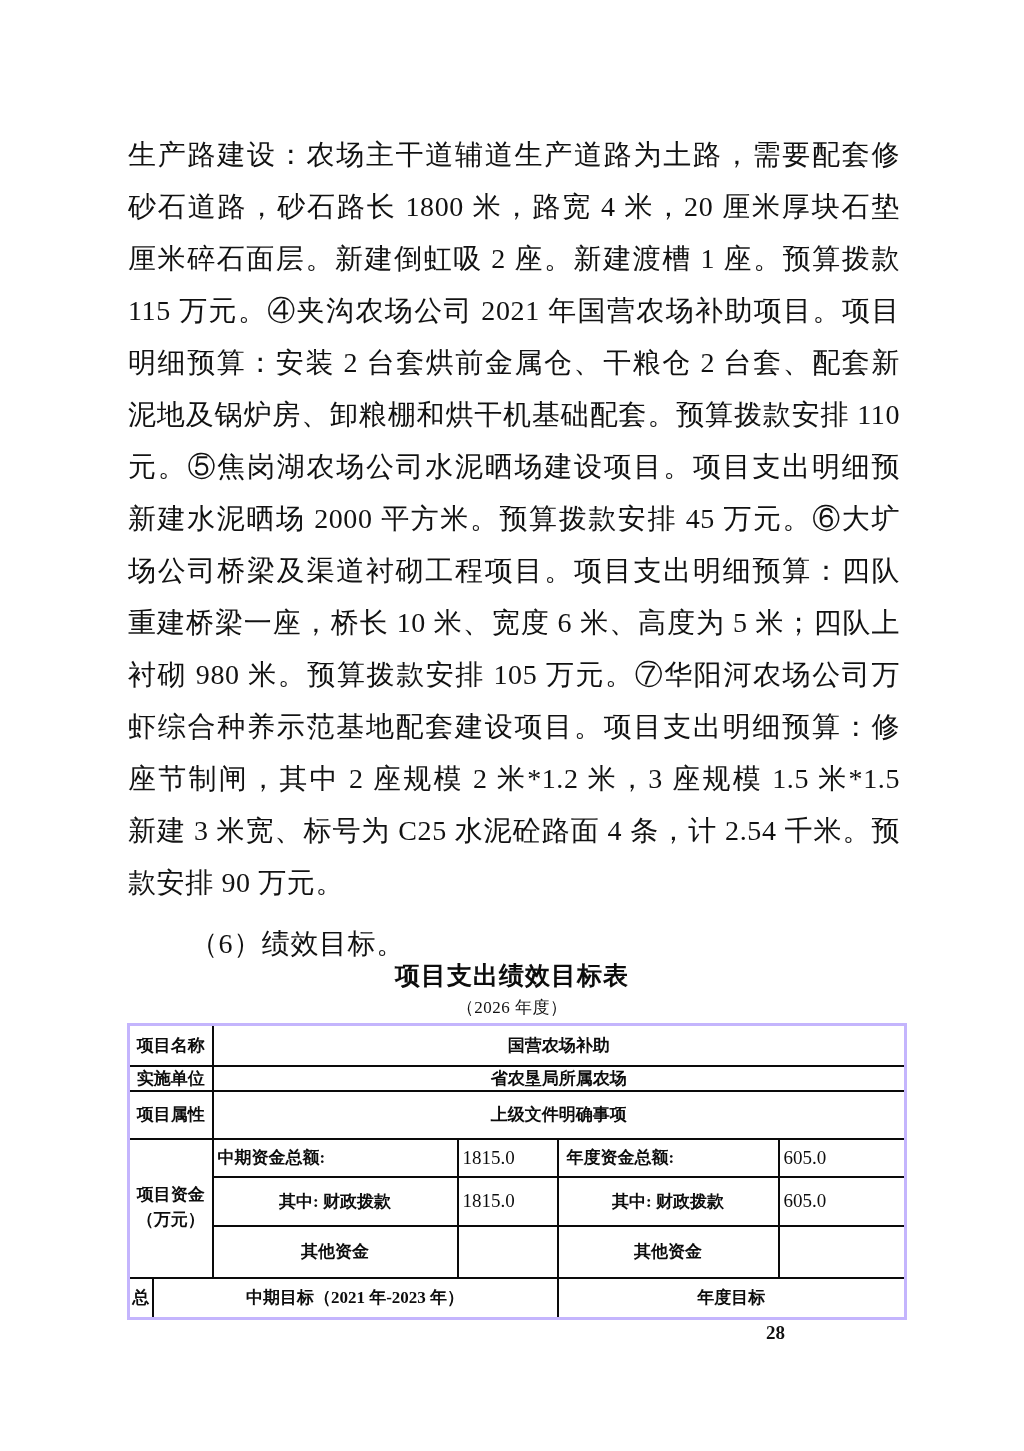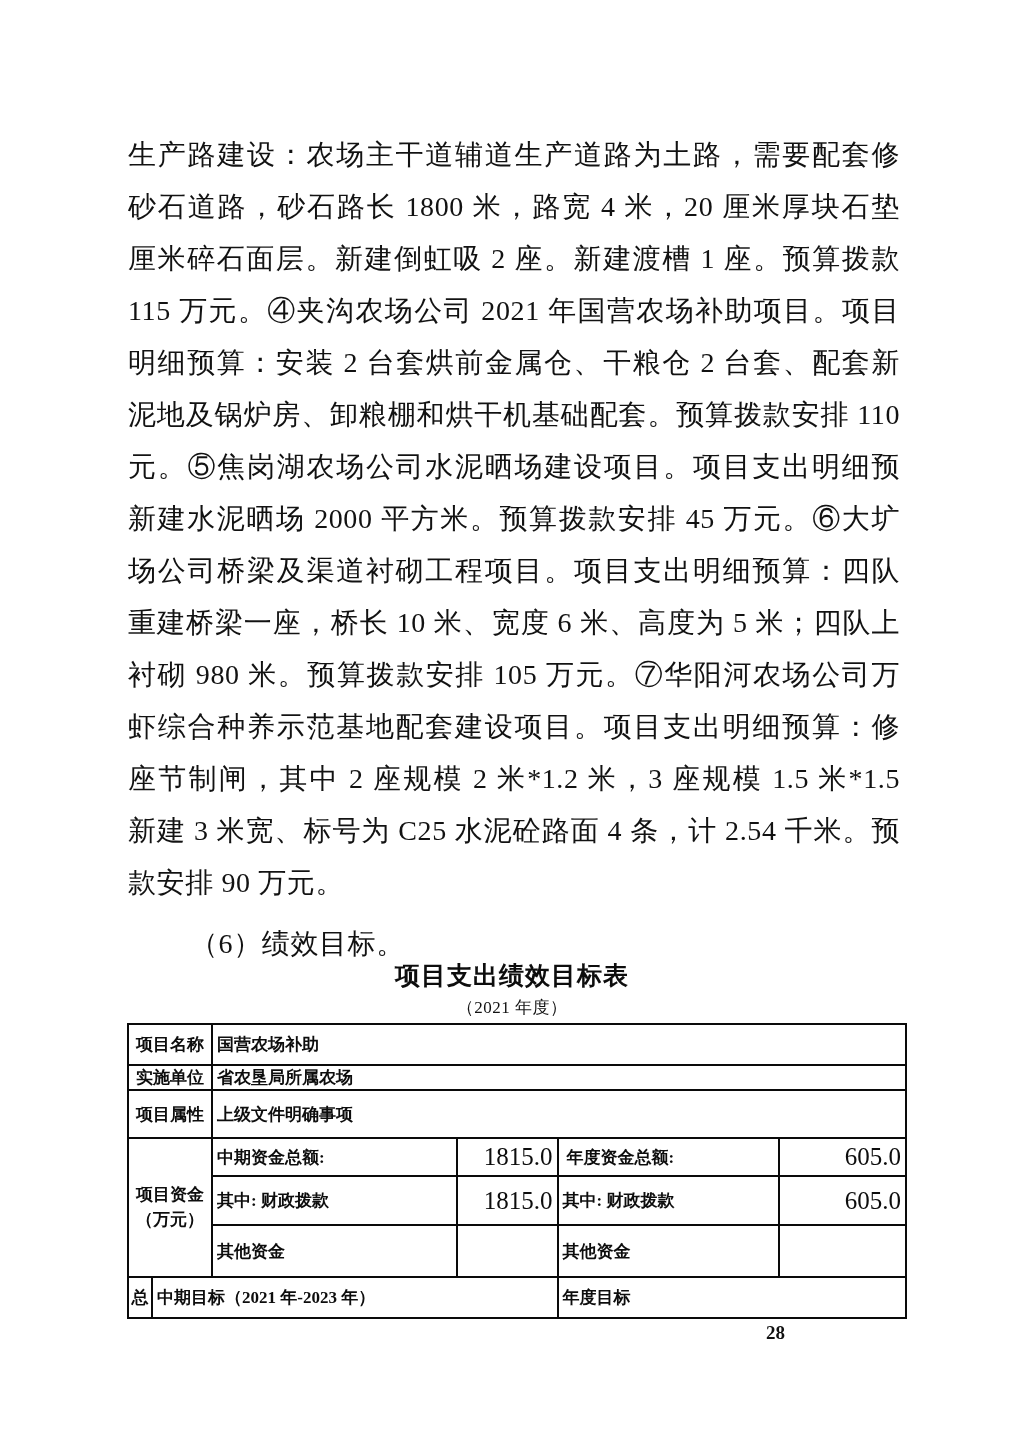--- a/index.html
+++ b/index.html
@@ -49,37 +49,37 @@
     font-size:17px;
     letter-spacing:0.5px;
     color:#121212;
   }
   
   table.perf{
     position:absolute;left:127px;top:1023px;
     border-collapse:collapse;
     table-layout:fixed;
     width:780px;
-    border:1px solid #c4b5fd;
+    border:3px solid #c4b5fd;
     font-size:17px;
     color:#0d0d0d;
   }
   table.perf td{
     border:2px solid #0a0a0a;
     padding:0 4px;
     overflow:hidden;
     vertical-align:middle;
   }
   td.hdr{font-weight:bold;text-align:center;padding:0 2px;}
-  td.ctr{font-weight:bold;}
+  td.ctr{font-weight:bold;text-align:center;}
   td.lbl-left{font-weight:bold;text-align:left;padding-left:3px;}
   td.num{
-    text-align:right;
+    text-align:left;
     font-weight:normal;
-    font-size:25px;
+    font-size:19px;
     padding-right:5px;
     font-family:"Liberation Serif","DejaVu Serif",serif;
   }
   .funds-line{display:block;line-height:1.45;}
   
   .page-num{
     position:absolute;left:766px;top:1322px;
     font-size:19px;font-weight:bold;
     color:#111;
   }
@@ -102,21 +102,21 @@
     <div class="line fill">重建桥梁一座，桥长 10 米、宽度 6 米、高度为 5 米；四队上水渠</div>
     <div class="line fill">衬砌 980 米。预算拨款安排 105 万元。⑦华阳河农场公司万亩稻</div>
     <div class="line fill">虾综合种养示范基地配套建设项目。项目支出明细预算：修建 5</div>
     <div class="line fill">座节制闸，其中 2 座规模 2 米*1.2 米，3 座规模 1.5 米*1.5 米；</div>
     <div class="line fill">新建 3 米宽、标号为 C25 水泥砼路面 4 条，计 2.54 千米。预算拨</div>
     <div class="line">款安排 90 万元。</div>
     <div class="line indent">（6）绩效目标。</div>
   </div>
 
   <div class="tbl-title">项目支出绩效目标表</div>
-  <div class="tbl-subtitle">（2021 年度）</div>
+  <div class="tbl-subtitle">（2026 年度）</div>
 
   <table class="perf">
     <colgroup>
       <col style="width:24px">
         <col style="width:60px">
         <col style="width:245px">
       <col style="width:100px">
         <col style="width:221px">
         <col style="width:127px">
     </colgroup>

